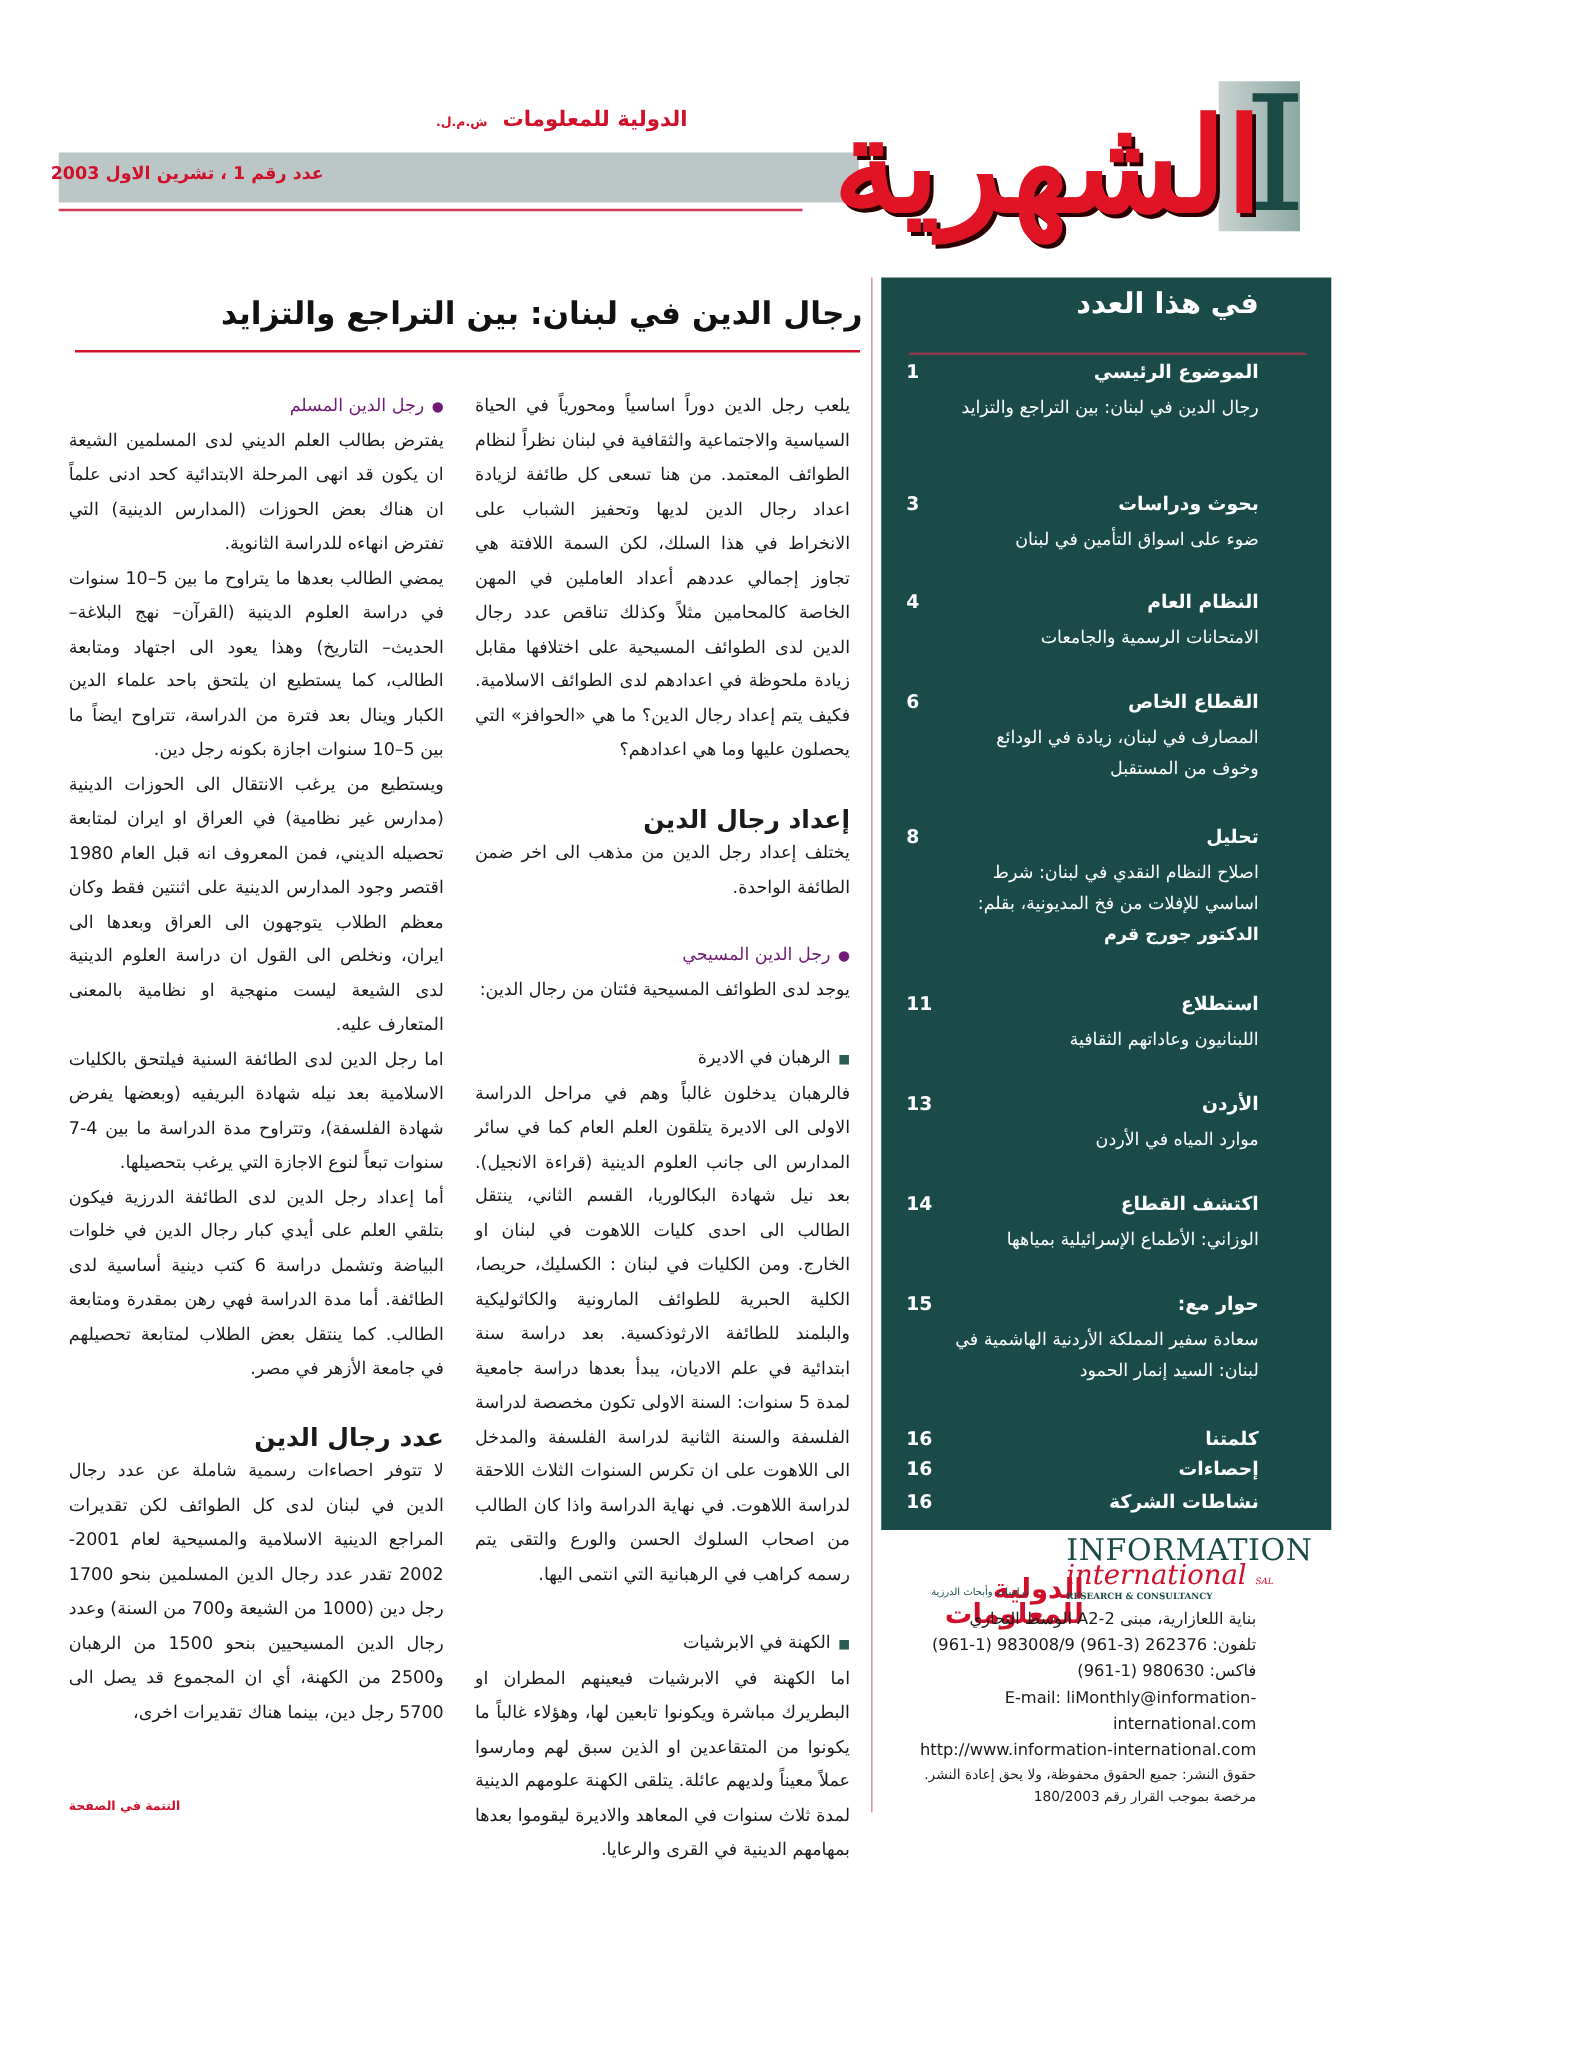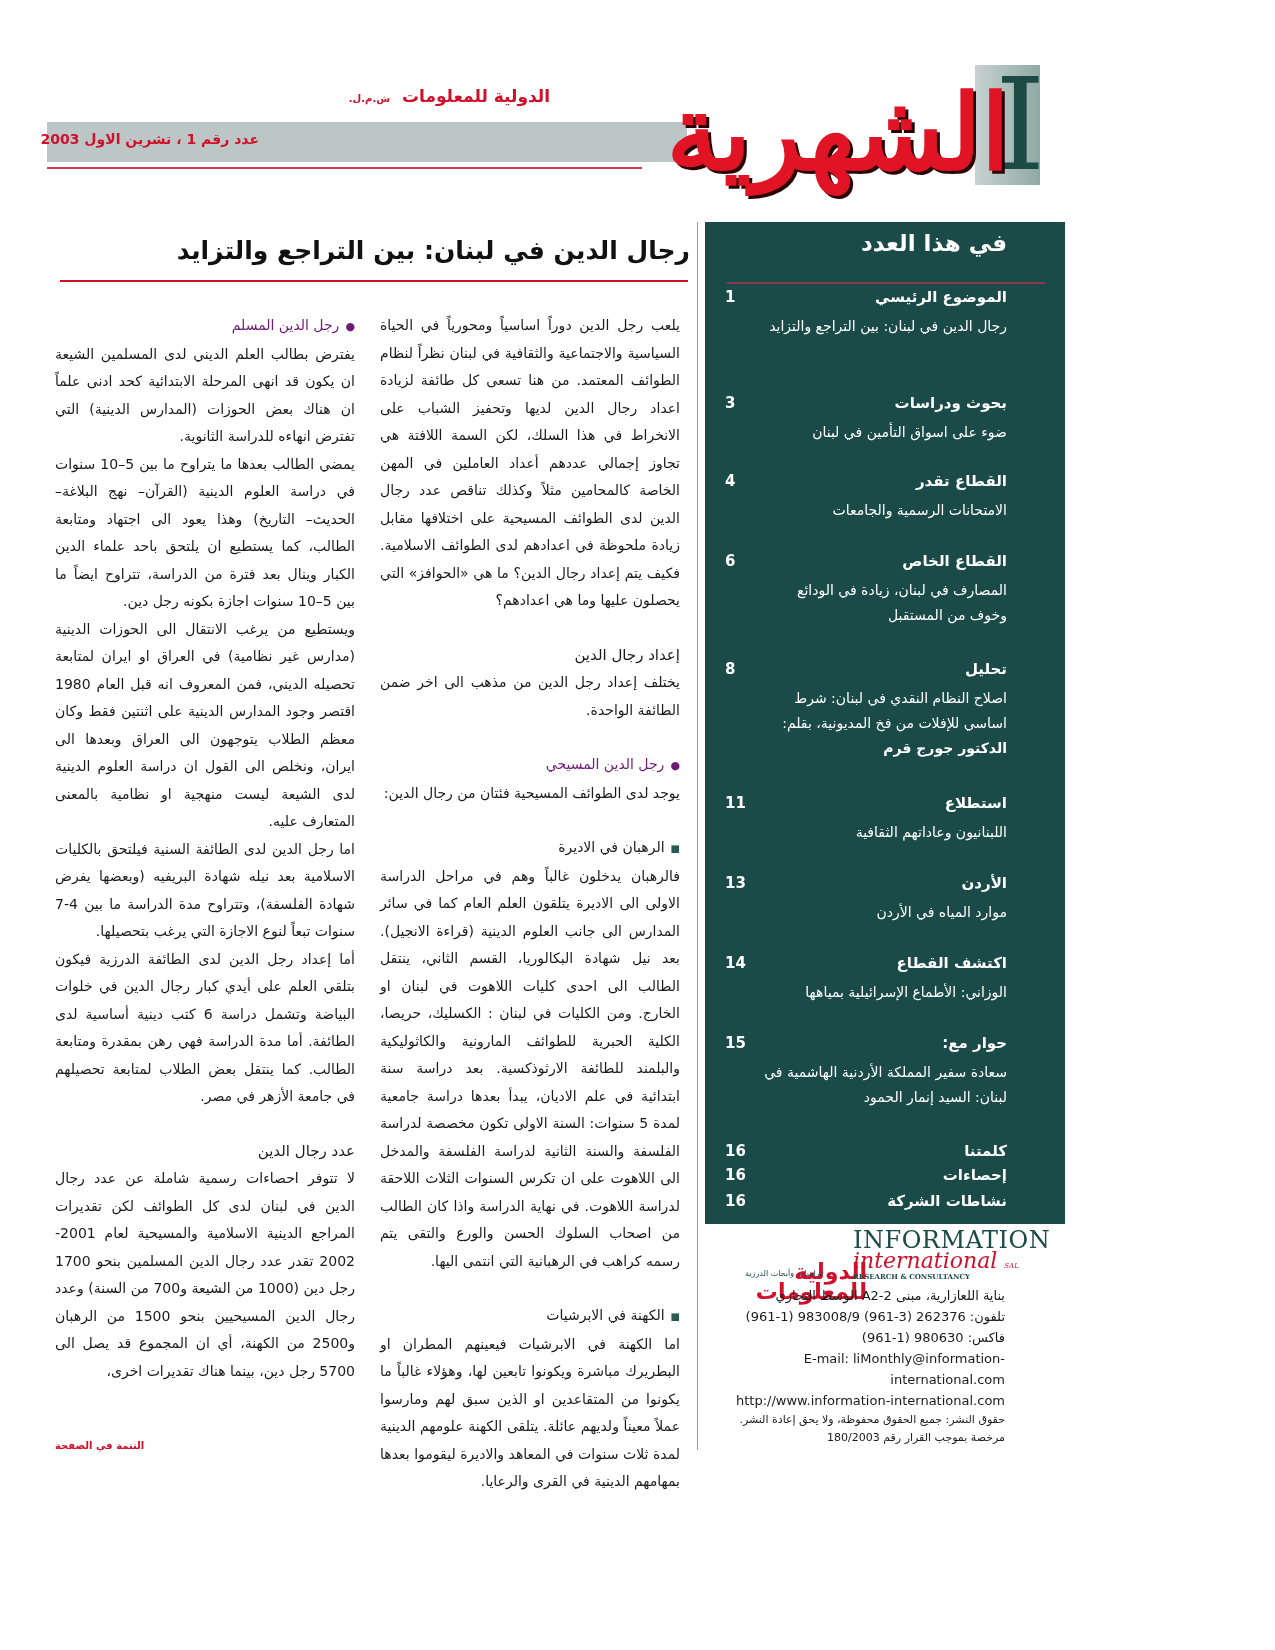--- a/index.html
+++ b/index.html
@@ -30,21 +30,21 @@
   .headline-rule { left: 60px; top: 280px; width: 628px; height: 2px; background: #d0102a; }
 
   
   .col { direction: rtl; text-align: justify; font-size: 14px; line-height: 27.5px; color: #1a1a1a; }
   .col p { margin: 0; }
   .col-a { left: 380px; top: 312px; width: 300px; }
   .col-b { left: 55px; top: 312px; width: 300px; overflow: hidden; white-space: normal; }
   .sub-red { color: #701a75; font-size: 14px; }
   .sub-red::before { content: "●"; margin-left: 6px; font-size: 11px; }
   .sub-sq::before { content: "■"; color: #2b5a55; margin-left: 6px; font-size: 10px; }
-  .sub-bold { font-weight: normal; font-size: 15px; }
+  .sub-bold { font-weight: bold; font-size: 20px; }
   .gap { height: 27px; }
   .continued { left: 55px; top: 1440px; width: 110px; color: #d0102a; font-size: 10px;
                font-weight: bold; direction: rtl; text-align: left; }
   .divider { left: 697px; top: 222px; width: 1px; height: 1228px; background: #d07a9a; }
 
   
   .toc { left: 705px; top: 222px; width: 360px; height: 1002px; background: #1b4b48; color: #ffffff; }
   .toc-title { position: absolute; right: 58px; top: 8px; direction: rtl; font-weight: bold; font-size: 23px; }
   .toc-rule { position: absolute; left: 22px; right: 20px; top: 60px; height: 2px; background: #8a3a4a; }
   .toc-item { position: absolute; left: 0; right: 0; direction: rtl; }
@@ -123,21 +123,21 @@
         <span class="sec">الموضوع الرئيسي</span>
         <span class="num">1</span>
         <div class="desc"><span>رجال الدين في لبنان: بين التراجع والتزايد</span></div>
       </div>
       <div class="toc-item" style="top: 172px;">
         <span class="sec">بحوث ودراسات</span>
         <span class="num">3</span>
         <div class="desc"><span>ضوء على اسواق التأمين في لبنان</span></div>
       </div>
       <div class="toc-item" style="top: 250px;">
-        <span class="sec">القطاع تقدر</span>
+        <span class="sec">النظام العام</span>
         <span class="num">4</span>
         <div class="desc"><span>الامتحانات الرسمية والجامعات</span></div>
       </div>
       <div class="toc-item" style="top: 330px;">
         <span class="sec">القطاع الخاص</span>
         <span class="num">6</span>
         <div class="desc"><span>المصارف في لبنان، زيادة في الودائع وخوف من المستقبل</span></div>
       </div>
       <div class="toc-item" style="top: 438px;">
         <span class="sec">تحليل</span>

